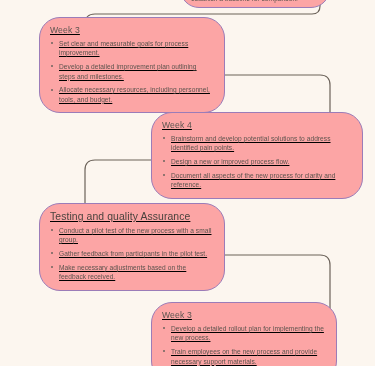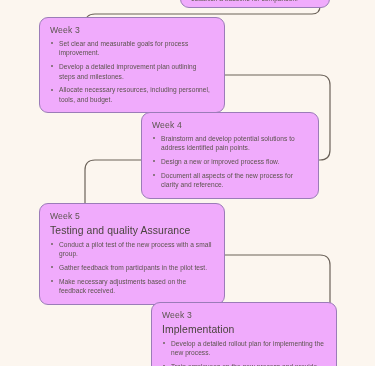--- a/index.html
+++ b/index.html
@@ -8,24 +8,25 @@
     background:#fcf6ef;
     font-family:"Liberation Sans", sans-serif;
     position:relative;
   }
   #canvas { position:relative; width:375px; height:366px; }
 
   .connectors { position:absolute; inset:0; width:375px; height:366px; pointer-events:none; }
 
   .card {
     position:absolute;
-    background:#f0abfc;
+    background:#fca5a5;
     border:1.4px solid #9b7cb8;
-    border-radius:9px;
+    border-radius:21px;
     padding:7px 10px 8px 10px;
+    text-decoration:underline;
   }
   .card.right { border-color:#9b7cb8; }
 
   .week {
     font-size:8.6px;
     color:#5d5550;
     letter-spacing:.15px;
     margin-bottom:4px;
   }
   .title {
@@ -58,21 +59,21 @@
   .card-top {
     left:180px; top:-30px; width:150px; height:38px;
     padding:0 10px;
   }
   .card-top .frag {
     position:absolute; left:10px; bottom:5px;
     font-size:6.6px; color:#5b534d; letter-spacing:.05px;
   }
 
   .card-w3 { left:39px; top:17px; width:186px; }
-  .card-w4 { left:141px; top:112px; width:178px; }
+  .card-w4 { left:151px; top:112px; width:212px; }
   .card-w5 { left:39px; top:203px; width:186px; }
   .card-w6 { left:151px; top:302px; width:186px; height:80px; overflow:hidden; }
 </style>
 </head>
 <body>
 
 <div id="canvas">
 
   <svg class="connectors" viewBox="0 0 375 366">
 
@@ -101,31 +102,29 @@
   <div class="card card-w4 right">
     <div class="week">Week 4</div>
     <ul>
       <li>Brainstorm and develop potential solutions to address identified pain points.</li>
       <li>Design a new or improved process flow.</li>
       <li>Document all aspects of the new process for clarity and reference.</li>
     </ul>
   </div>
 
   <div class="card card-w5">
-    <div class="week">Week 5</div>
     <div class="title">Testing and quality Assurance</div>
     <ul>
       <li>Conduct a pilot test of the new process with a small group.</li>
       <li>Gather feedback from participants in the pilot test.</li>
       <li>Make necessary adjustments based on the feedback received.</li>
     </ul>
   </div>
 
   <div class="card card-w6 right">
     <div class="week">Week 3</div>
-    <div class="title">Implementation</div>
     <ul>
       <li>Develop a detailed rollout plan for implementing the new process.</li>
       <li>Train employees on the new process and provide necessary support materials.</li>
     </ul>
   </div>
 
 </div>
 
 </body></html>

